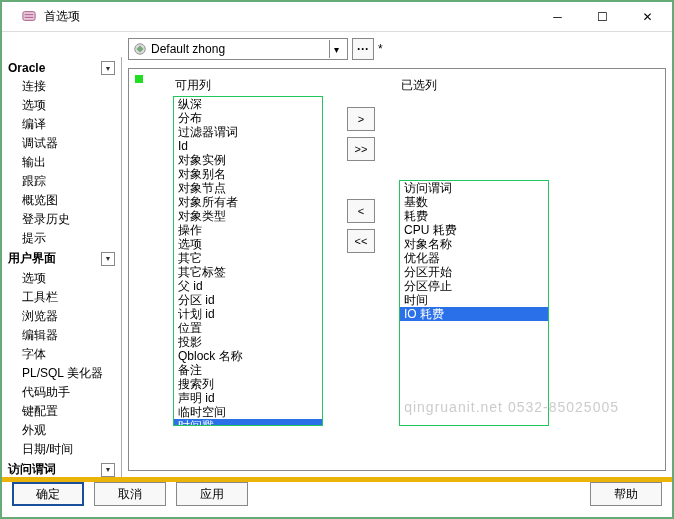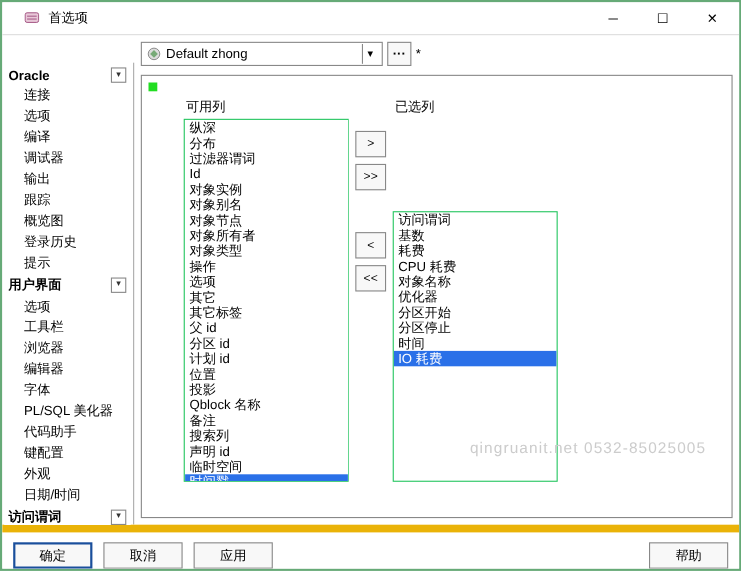--- a/index.html
+++ b/index.html
@@ -15,36 +15,36 @@
 .cat { font-weight: bold; background: #fff; padding: 2px 4px; display: flex; align-items: center; justify-content: space-between; cursor: pointer; }
 .cat .dd { width: 14px; height: 14px; border: 1px solid #888; display: flex; align-items: center; justify-content: center; background: #fff; }
 .cat .dd::after { content: "▼"; font-size: 7px; color: #333; }
 .item { padding: 1px 4px 1px 18px; cursor: pointer; white-space: nowrap; overflow: hidden; }
 .mainarea { flex: 1; display: flex; flex-direction: column; padding: 6px; }
 .profilebar { display: flex; align-items: center; gap: 4px; margin-bottom: 6px; }
 .profcombo { flex: 0 0 220px; height: 22px; border: 1px solid #888; display: flex; align-items: center; padding: 0 4px; gap: 4px; }
 .profcombo .dd { margin-left: auto; width: 14px; height: 18px; border-left: 1px solid #888; display: flex; align-items: center; justify-content: center; }
 .profcombo .dd::after { content: "▾"; font-size: 10px; }
 .sqbtn { width: 22px; height: 22px; border: 1px solid #888; background: #f8f8f8; display: flex; align-items: center; justify-content: center; cursor: pointer; font-weight: bold; }
-.listarea { flex: 1; border: 1px solid #888; margin-top: 2px; padding: 20px; display: flex; gap: 6px; position: relative; }
+.listarea { flex: 1; border: 1px solid #888; margin-top: 2px; padding: 8px; display: flex; gap: 24px; position: relative; }
 .greenbox { position: absolute; left: 6px; top: 6px; width: 8px; height: 8px; background: #2d2; }
 .col { display: flex; flex-direction: column; }
 .col .lbl { padding: 0 0 2px 2px; }
 .listbox { border: 1px solid #22c55e; background: #fff; overflow-y: auto; overflow-x: hidden; }
 .lb1 { width: 150px; height: 330px; }
 .lb2 { width: 150px; height: 330px; margin-top: 84px; }
 .li { padding: 0 4px; line-height: 14px; cursor: pointer; white-space: nowrap; }
 .li.sel { background: #2a70e8; color: #fff; }
 .movebtns { display: flex; flex-direction: column; gap: 6px; margin-top: 30px; }
 .mvbtn { width: 28px; height: 24px; border: 1px solid #888; background: #f8f8f8; display: flex; align-items: center; justify-content: center; cursor: pointer; font-size: 11px; }
-.footer { height: 40px; border-top: 7px solid #eab308; display: flex; align-items: flex-end; padding: 0 10px; gap: 10px; }
+.footer { height: 40px; border-top: 5px solid #eab308; display: flex; align-items: flex-start; padding: 0 10px; gap: 10px; }
 .footer .btn { width: 72px; height: 24px; border: 1px solid #888; background: #f8f8f8; display: flex; align-items: center; justify-content: center; cursor: pointer; }
 .footer .btn.primary { border: 2px solid #1a4f9c; }
 .footer .spacer { flex: 1; }
-.watermark { position: absolute; right: 23px; bottom: 55px; color: #ccc; font-size: 14px; pointer-events: none; letter-spacing: 1px; }
+.watermark { position: absolute; right: 46px; bottom: 55px; color: #ccc; font-size: 14px; pointer-events: none; letter-spacing: 1px; }
 svg.appicon { width: 14px; height: 14px; }
 </style>
 </head>
 <body>
 
 <div class="window">
   <div class="titlebar">
     <span class="icon">
       <svg class="appicon" viewBox="0 0 16 16">
           <rect x="1" y="3" width="14" height="10" rx="2" fill="#e8c8d8" stroke="#a05080"></rect>

